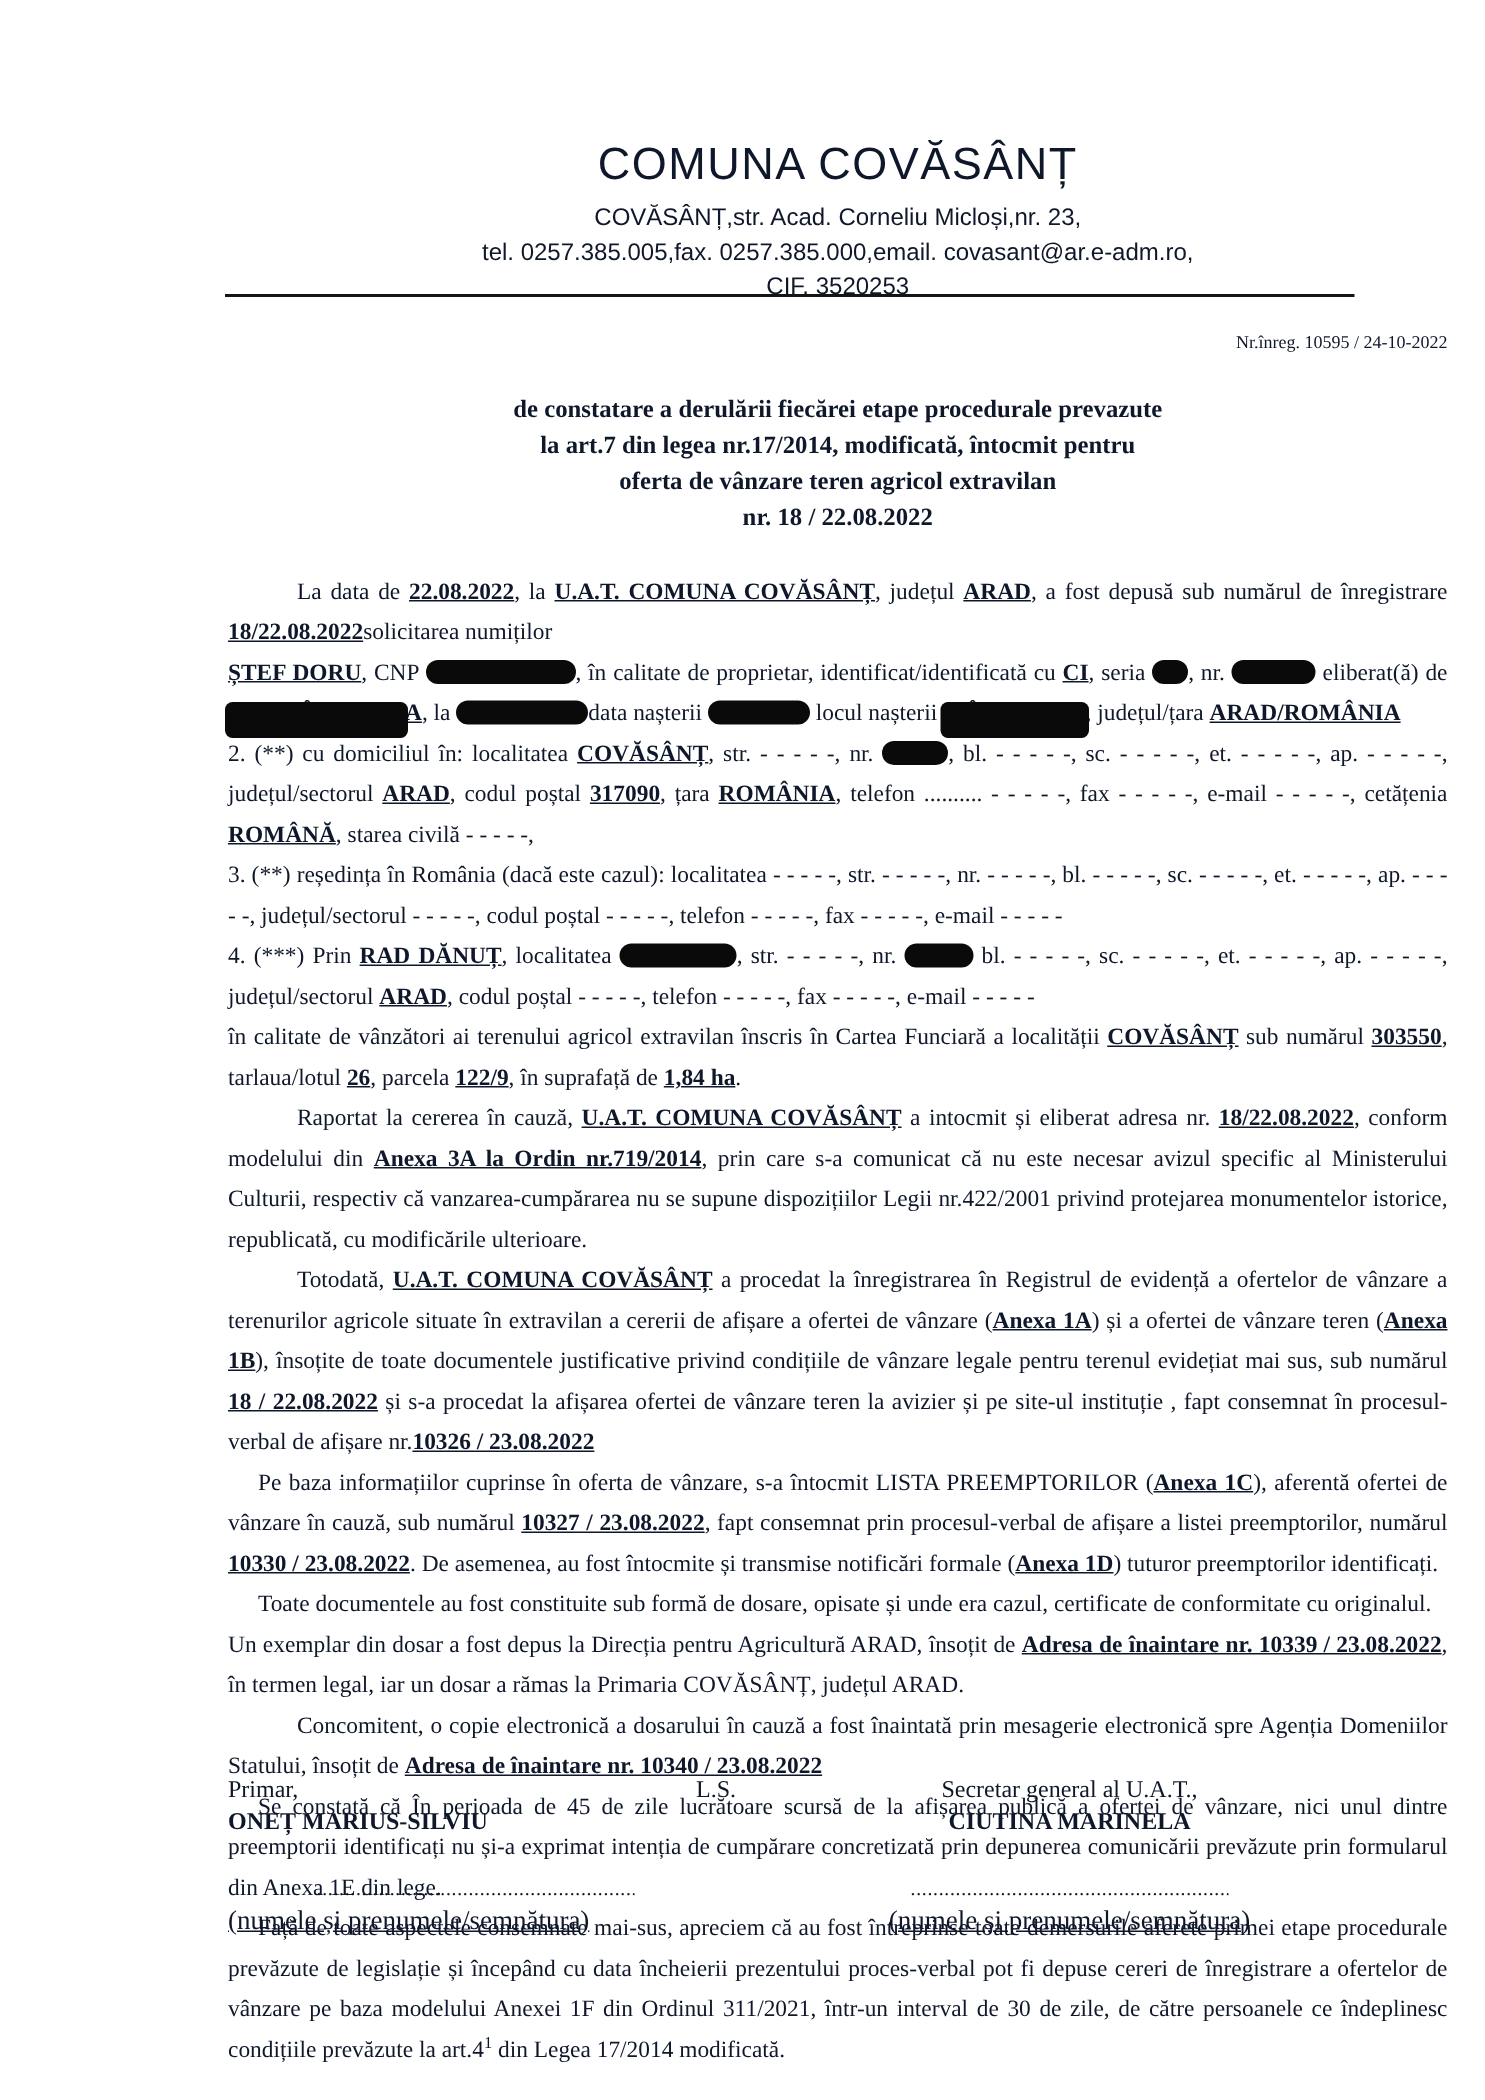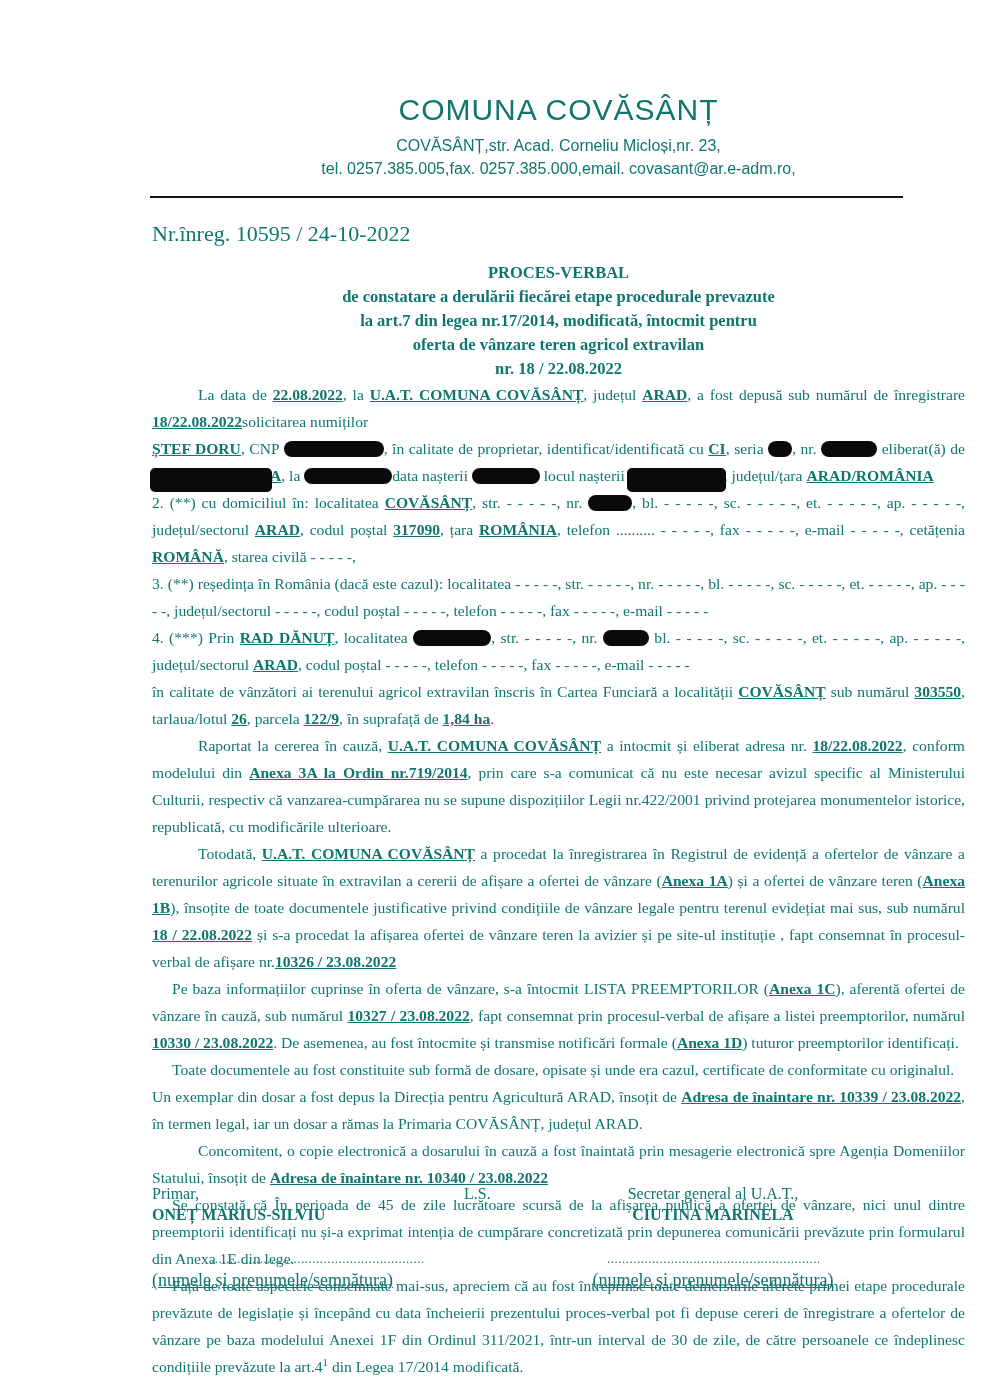--- a/index.html
+++ b/index.html
@@ -1,27 +1,27 @@
 <!DOCTYPE html>
 <html><head>
 <meta charset="utf-8">
 <style>
   html,body{margin:0;padding:0;background:#e8e8e8;}
   .page{
     position:relative;width:990px;height:1400px;margin:0 auto;
-    background:#ffffff;color:#0f766e;overflow:hidden;
+    background:#ffffff;color:#0f172a;overflow:hidden;
   }
   
   .letterhead{position:absolute;top:93px;left:152px;width:813px;text-align:center;}
   .lh-title{font-family:"Liberation Sans",sans-serif;font-size:30px;font-weight:400;letter-spacing:1px;}
   .lh-line{font-family:"Liberation Sans",sans-serif;font-size:16px;line-height:23px;}
   .lh-line.first{margin-top:7px;}
   .rule{position:absolute;top:196px;left:150px;width:753px;border-top:2px solid #151515;}
-  .reg{position:absolute;top:221px;left:152px;width:813px;text-align:left;
-       font-family:"Liberation Serif",serif;font-size:22px;}
+  .reg{position:absolute;top:221px;left:152px;width:813px;text-align:right;
+       font-family:"Liberation Serif",serif;font-size:12px;}
   
   .title-block{position:absolute;top:261px;left:152px;width:813px;text-align:center;
        font-family:"Liberation Serif",serif;font-size:16.5px;font-weight:bold;line-height:24px;}
   
   .body{position:absolute;top:381px;left:152px;width:813px;
        font-family:"Liberation Serif",serif;font-size:15.6px;line-height:27px;text-align:justify;}
   .body p.para{margin:0;}
   .ind-lg{text-indent:46px;}
   .ind-sm{text-indent:20px;}
   .b{font-weight:bold;text-decoration:underline;}
@@ -43,28 +43,28 @@
 </style>
 </head>
 <body>
 
 <div class="page">
 
   <header class="letterhead">
     <div class="lh-title">COMUNA COVĂSÂNȚ</div>
     <div class="lh-line first">COVĂSÂNȚ,str. Acad. Corneliu Micloși,nr. 23,</div>
     <div class="lh-line">tel. 0257.385.005,fax. 0257.385.000,email. covasant@ar.e-adm.ro,</div>
+    <div class="lh-line">CIF. 3520253</div>
   </header>
 
   <div class="rule"></div>
 
   <div class="reg">Nr.înreg. 10595 / 24-10-2022</div>
 
   <div class="title-block">
-    <div>PROCES-VERBAL</div>
     <div>de constatare a derulării fiecărei etape procedurale prevazute</div>
     <div>la art.7 din legea nr.17/2014, modificată, întocmit pentru</div>
     <div>oferta de vânzare teren agricol extravilan</div>
     <div>nr. 18 / 22.08.2022</div>
   </div>
 
   <main class="body" id="doc-body">
       <p class="para ind-lg"><span>La data de </span><span class="b">22.08.2022</span><span>, la </span><span class="b">U.A.T. COMUNA COVĂSÂNȚ</span><span>, județul </span><span class="b">ARAD</span><span>, a fost depusă sub numărul de înregistrare </span><span class="b">18/22.08.2022</span><span>solicitarea numiților</span></p>
       <p class="para"><span class="b">ȘTEF DORU</span><span>, CNP </span><span class="redact" style="min-width: 100px; width: 100px;"></span><span>, în calitate de proprietar, identificat/identificată cu </span><span class="b">CI</span><span>, seria </span><span class="redact" style="min-width: 24px; width: 24px;"></span><span>, nr. </span><span class="redact" style="min-width: 56px; width: 56px;"></span><span> eliberat(ă) de </span><span class="redact-partial" style="min-width: 118px;">CLEP PÎNCOT</span><span class="b">A</span><span>, la </span><span class="redact" style="min-width: 88px; width: 88px;"></span><span>data nașterii </span><span class="redact" style="min-width: 68px; width: 68px;"></span><span> locul nașterii </span><span class="redact-partial" style="min-width: 95px;">C  Â</span><span>, județul/țara </span><span class="b">ARAD/ROMÂNIA</span></p>
       <p class="para"><span>2. (**) cu domiciliul în: localitatea </span><span class="b">COVĂSÂNȚ</span><span>, str. - - - - -, nr. </span><span class="redact" style="min-width: 44px; width: 44px;"></span><span>, bl. - - - - -, sc. - - - - -, et. - - - - -, ap. - - - - -, județul/sectorul </span><span class="b">ARAD</span><span>, codul poștal </span><span class="b">317090</span><span>, țara </span><span class="b">ROMÂNIA</span><span>, telefon .......... - - - - -, fax - - - - -, e-mail - - - - -, cetățenia </span><span class="b">ROMÂNĂ</span><span>, starea civilă - - - - -,</span></p>

